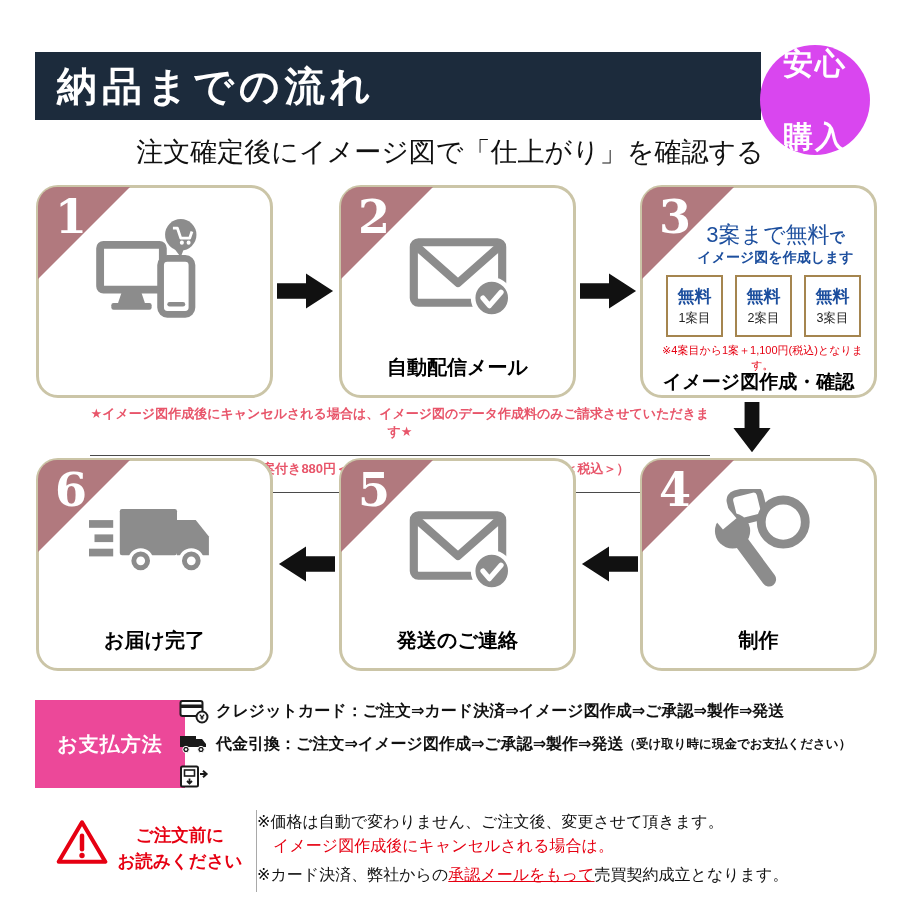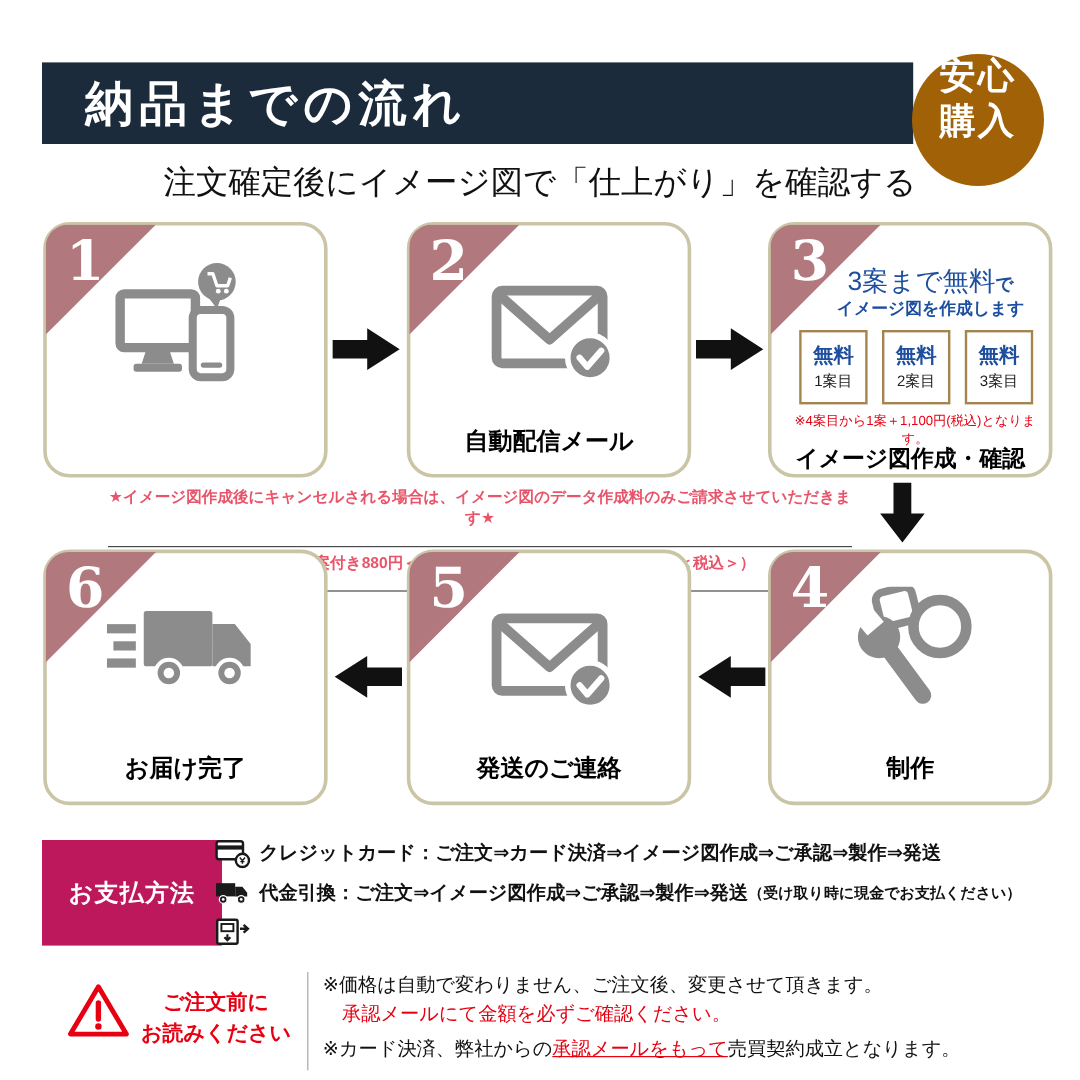--- a/index.html
+++ b/index.html
@@ -1,23 +1,23 @@
 <!DOCTYPE html>
 <html><head>
 <meta charset="utf-8">
 <style>
   * { margin:0; padding:0; box-sizing:border-box; }
   html,body { background:#fff; }
   body { width:900px; height:900px; font-family:"Liberation Sans","DejaVu Sans",sans-serif; color:#111; }
   .page { position:relative; width:900px; height:900px; background:#fff; overflow:hidden; }
 
   
-  .header-bar { position:absolute; left:35px; top:52px; width:726px; height:68px; background:#1c2b3c; display:flex; align-items:center; padding-left:36px; }
+  .header-bar { position:absolute; left:35px; top:52px; width:726px; height:68px; background:#1c2b3c; display:flex; align-items:center; padding-left:22px; }
   .header-title { font-family:"DejaVu Serif","Liberation Serif",serif; font-size:40px; font-weight:700; color:#fff; letter-spacing:5px; }
-  .badge { position:absolute; left:760px; top:45px; width:110px; height:110px; border-radius:50%; background:#a16207; color:#fff; display:flex; flex-direction:column; align-items:center; justify-content:flex-start; font-size:30px; font-weight:700; line-height:1.25; letter-spacing:2px; }
+  .badge { position:absolute; left:760px; top:45px; width:110px; height:110px; border-radius:50%; background:#d946ef; color:#fff; display:flex; flex-direction:column; align-items:center; justify-content:space-between; font-size:30px; font-weight:700; line-height:1.25; letter-spacing:2px; }
   .subtitle { position:absolute; top:134px; left:0; width:900px; text-align:center; font-size:27px; font-weight:400; color:#111; }
 
   
   .step-box { position:absolute; width:237px; height:213px; background:#fff; border:3px solid #cbc5a7; border-radius:22px; }
   .b1 { left:36px;  top:185px; }
   .b2 { left:339px; top:185px; }
   .b3 { left:640px; top:185px; }
   .b4 { left:640px; top:458px; }
   .b5 { left:339px; top:458px; }
   .b6 { left:36px;  top:458px; }
@@ -46,31 +46,31 @@
   .ar2 { left:580px; top:269px; }
   .ad  { left:730px; top:402px; }
   .al1 { left:580px; top:542px; }
   .al2 { left:277px; top:542px; }
 
   
   .cancel-note { position:absolute; left:90px; top:405px; width:620px; text-align:center; color:#e8556a; font-size:13px; font-weight:600; }
   .cn-line { border-bottom:1px solid #4a4a4a; padding-bottom:14px; margin-bottom:4px; }
 
   
-  .pay-title { position:absolute; left:35px; top:700px; width:150px; height:88px; background:#be185d; color:#fff; font-size:20px; font-weight:700; letter-spacing:1px; display:flex; align-items:center; justify-content:center; }
+  .pay-title { position:absolute; left:35px; top:700px; width:150px; height:88px; background:#ec4899; color:#fff; font-size:20px; font-weight:700; letter-spacing:1px; display:flex; align-items:center; justify-content:center; }
   .pay-rows { position:absolute; left:176px; top:697px; width:714px; height:94px; display:flex; flex-direction:column; justify-content:space-between; }
   .pay-row { display:flex; align-items:center; height:28px; }
   .pay-icon { width:36px; display:flex; justify-content:center; margin-right:4px; flex:none; }
   .pay-text { font-size:16px; font-weight:600; color:#111; white-space:nowrap; }
   .pay-suffix { font-size:12.5px; font-weight:600; color:#111; white-space:nowrap; }
 
   
   .notice-icon { position:absolute; left:56px; top:818px; }
   .notice-title { position:absolute; left:98px; top:822px; width:164px; text-align:center; color:#e60012; font-weight:700; font-size:17.5px; line-height:1.5; }
-  .notes { position:absolute; left:256px; top:810px; width:634px; border-left:1px solid #a9a9a9; padding-left:12px; font-size:16px; line-height:1.5; color:#111; }
+  .notes { position:absolute; left:256px; top:810px; width:634px; border-left:1px solid #a9a9a9; font-size:16px; line-height:1.5; color:#111; }
   .note-item { margin-bottom:5px; }
   .note-red { color:#e60012; }
   .note-indent { display:block; margin-left:16px; }
   .note-underline { text-decoration:underline; }
 </style>
 </head>
 <body>
 
 <div class="page">
 
@@ -272,20 +272,20 @@
       <circle cx="29" cy="41" r="3" fill="#e60012"></circle>
     </svg>
   </div>
   <div class="notice-title">
     <div>ご注文前に</div>
     <div>お読みください</div>
   </div>
   <div class="notes">
     <div class="note-item">
       <span>※価格は自動で変わりません、ご注文後、変更させて頂きます。</span>
-      <span class="note-red note-indent">承認メールにて金額を必ずご確認ください。</span>
+      <span class="note-red note-indent">イメージ図作成後にキャンセルされる場合は。</span>
     </div>
     <div class="note-item">
       <span>※カード決済、弊社からの</span><span class="note-red note-underline">承認メールをもって</span><span>売買契約成立となります。</span>
     </div>
   </div>
 
 </div>
 
 </body></html>

